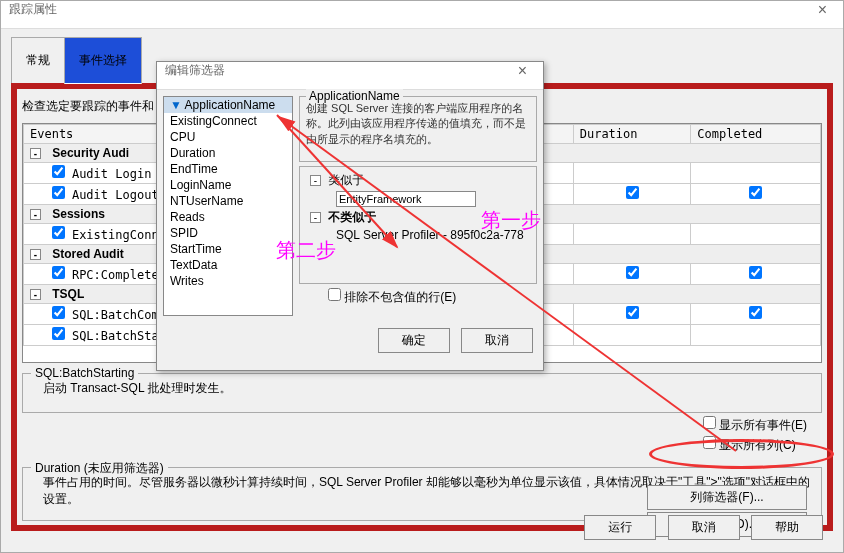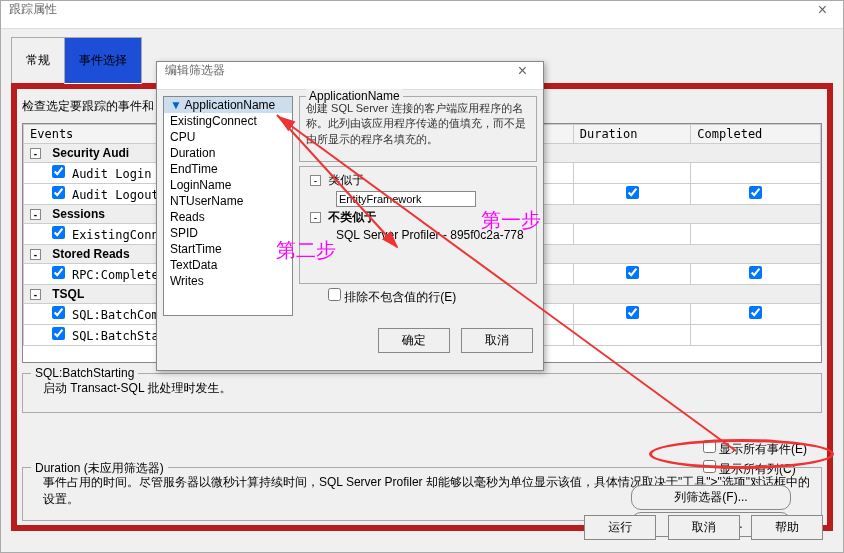--- a/index.html
+++ b/index.html
@@ -16,26 +16,26 @@
 .grid { border: 1px solid #888; background: #fff; height: 240px; overflow: auto; position: relative; }
 table { border-collapse: collapse; width: 100%; }
 th,td { border: 1px solid #ccc; padding: 2px 6px; white-space: nowrap; text-align: left; font-family: monospace; font-size: 12px; height: 18px; }
 th { background: #f4f4f4; font-weight: normal; }
 .cat td { background: #eee; font-weight: bold; }
 .tree-toggle { display: inline-block; width: 11px; height: 11px; border: 1px solid #888; text-align: center; line-height: 9px; font-size: 10px; margin-right: 4px; cursor: pointer; background:#fff; }
 input[type=checkbox] { margin: 0; }
 .check-cell { text-align: center; }
 .detail-box { border: 1px solid #aaa; margin-top: 8px; padding: 6px 10px 10px 10px; position: relative; }
 .detail-box .legend { position: absolute; top: -8px; left: 8px; background: #f0f0f0; padding: 0 4px; }
-.right-opts { position: absolute; right: 20px; top: 325px; margin-top: 24px; }
+.right-opts { position: absolute; right: 20px; top: 325px; }
 .right-opts label { display: block; margin: 2px 0; }
 .btn-row { position: absolute; right: 20px; bottom: 12px; }
 .btn { display: inline-block; min-width: 72px; padding: 3px 14px; border: 1px solid #888; background: #f0f0f0; margin-left: 8px; cursor: pointer; text-align: center; }
 .filter-btn-box { position: absolute; right: 20px; top: 394px; text-align: right; }
-.filter-btn-box .btn { width: 160px; margin: 2px 16px; display: block; border-radius: 10px; }
+.filter-btn-box .btn { width: 160px; margin: 2px 0; display: block; }
 .ellipse { position: absolute; border: 3px solid #e33; border-radius: 50%; pointer-events: none; }
 
 
 .dlg { position: absolute; left: 155px; top: 60px; width: 388px; height: 310px; background: #f0f0f0; border: 1px solid #888; box-shadow: 2px 2px 6px rgba(0,0,0,.3); z-index: 10; }
 .dlg .titlebar { background: #fff; }
 .dlg-body { display: flex; padding: 6px; gap: 6px; }
 .col-list { width: 130px; height: 220px; border: 1px solid #888; background: #fff; overflow: auto; }
 .col-list div { padding: 1px 6px; cursor: pointer; }
 .col-list div.sel { background: #cde; }
 .col-right { flex: 1; }
@@ -109,21 +109,21 @@
             <tr>
               <td>&nbsp;&nbsp;&nbsp;<input type="checkbox" checked="" style=""> ExistingConnect</td>
               <td class="check-cell"></td>
               <td class="check-cell"></td>
               <td class="check-cell"></td>
               <td class="check-cell"></td>
               <td class="check-cell"></td>
               <td class="check-cell"></td>
             </tr>
             <tr class="cat">
-              <td colspan="7"><span class="tree-toggle">-</span>&nbsp;<b>Stored Reads</b></td>
+              <td colspan="7"><span class="tree-toggle">-</span>&nbsp;<b>Stored Audit</b></td>
             </tr>
             <tr>
               <td>&nbsp;&nbsp;&nbsp;<input type="checkbox" checked="" style=""> RPC:Completed</td>
               <td class="check-cell"><input type="checkbox" checked="" style=""></td>
               <td class="check-cell"><input type="checkbox" checked="" style=""></td>
               <td class="check-cell"><input type="checkbox" checked="" style=""></td>
               <td class="check-cell"><input type="checkbox" checked="" style=""></td>
               <td class="check-cell"><input type="checkbox" checked="" style=""></td>
               <td class="check-cell"><input type="checkbox" checked="" style=""></td>
             </tr>

